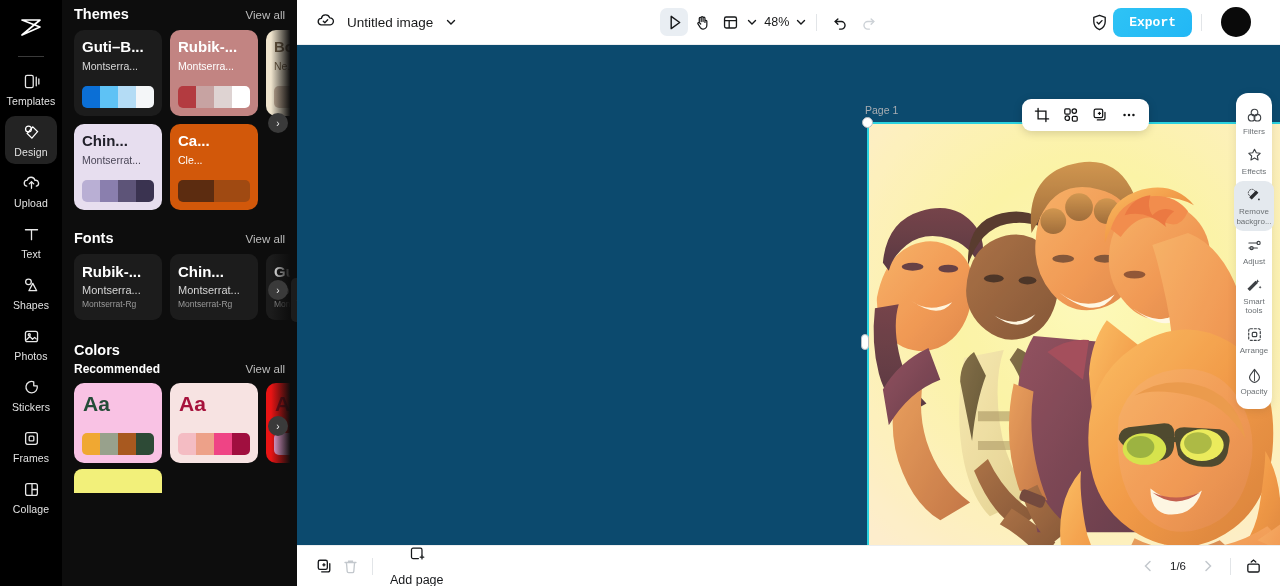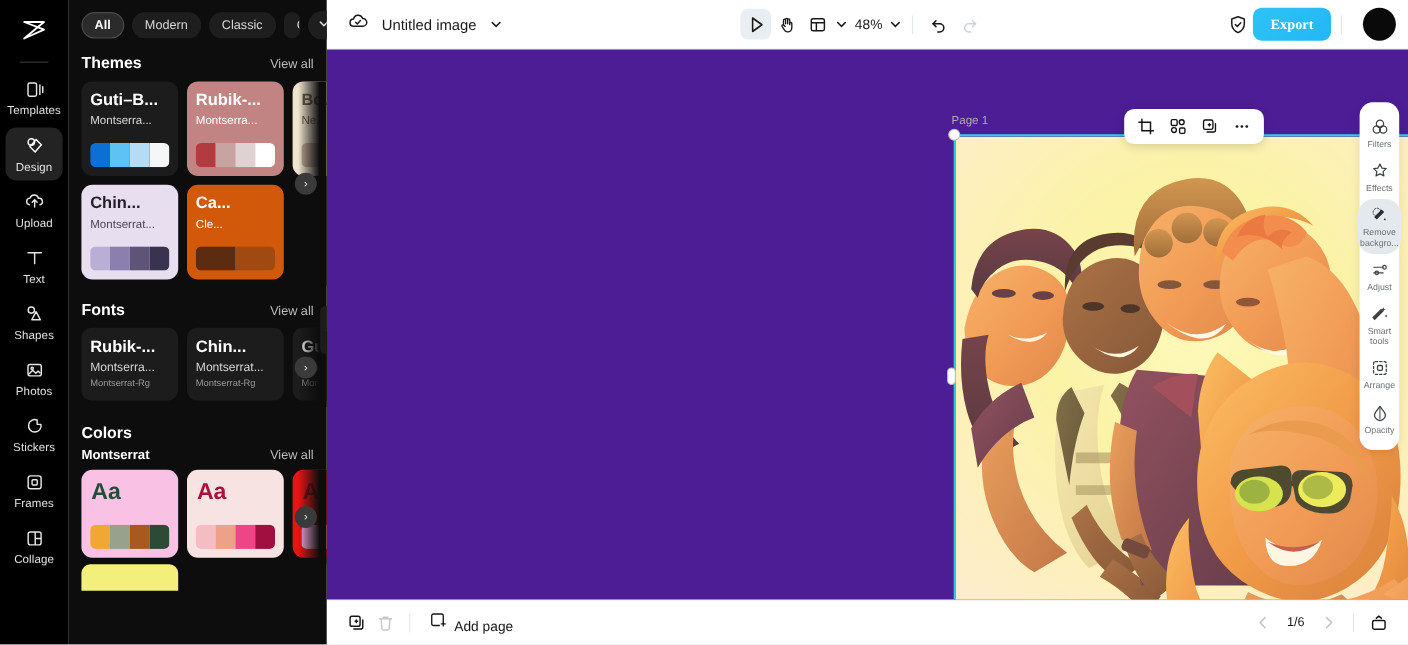--- a/index.html
+++ b/index.html
@@ -84,35 +84,35 @@
     position: absolute; right: -8px; top: 278px; width: 14px; height: 44px;
     background: #1c1c1c; border-radius: 5px; color: #9e9e9e; font-size: 9px;
     display: flex; align-items: center; justify-content: center; cursor: pointer; z-index: 6;
   }
 
   
   .main { flex: 1; height: 586px; display: flex; flex-direction: column; background: #fff; position: relative; }
 
   .topbar {
     height: 45px; flex: none; display: flex; align-items: center;
-    border-bottom: 1px solid #eceef0; background: #fff; padding: 0 11px 0 18px;
+    border-bottom: 1px solid #eceef0; background: #fff; padding: 0 29px 0 18px;
   }
   .doc-title { font-size: 13.5px; color: #18191a; margin-left: 11px; }
   .tb-btn { width: 28px; height: 28px; border-radius: 7px; display: flex; align-items: center; justify-content: center; cursor: pointer; color: #18191a; }
   .tb-btn.on { background: #e9eef3; }
   .zoomtxt { font-size: 12.5px; color: #18191a; margin: 0 2px 0 6px; }
   .vdiv { width: 1px; height: 17px; background: #e2e5e8; margin: 0 9px; }
   .export-btn {
     background: linear-gradient(135deg,#2ec3f5,#22b7f5); color: #fff; font-weight: bold;
     font-size: 13px; border-radius: 8px; padding: 7px 16px; cursor: pointer; border: none;
-    font-family: Liberation Serif, serif;
+    font-family: Liberation Mono, monospace;
   }
   .avatar { width: 30px; height: 30px; border-radius: 50%; background: #0a0a0a; margin-left: 10px; cursor: pointer; }
 
-  .canvas-area { flex: 1; position: relative; background: #4c1d95; overflow: hidden; }
+  .canvas-area { flex: 1; position: relative; background: #0c4a6e; overflow: hidden; }
 
   .page-label { position: absolute; left: 568px; top: 59px; font-size: 10.5px; color: #a9adb2; }
 
   .artboard {
     position: absolute; left: 570px; top: 77px; width: 437px; height: 441px;
     border: 2px solid #2ad2e0; overflow: hidden;
   }
   .photo { position: absolute; inset: 0; }
   .handle { position: absolute; width: 11px; height: 11px; border-radius: 50%; background: #fff; border: 1.4px solid #b9bdc2; z-index: 4; }
   .handle.tl { left: 565px; top: 72px; }
@@ -128,31 +128,31 @@
 
   .tool-rail {
     position: absolute; right: 8px; top: 48px; width: 36px;
     background: #fff; border-radius: 12px; box-shadow: 0 2px 10px rgba(0,0,0,.10);
     padding: 8px 0; display: flex; flex-direction: column; align-items: center; z-index: 10;
   }
   .tr-item {
     width: 40px; padding: 6px 0 5px; border-radius: 9px; display: flex;
     flex-direction: column; align-items: center; gap: 3px; cursor: pointer; color: #3d4145;
   }
-  .tr-item.active { background: #e4e9ee; border-radius: 15px; }
+  .tr-item.active { background: #e4e9ee; }
   .tr-item .lbl { font-size: 8px; color: #6c7175; text-align: center; line-height: 1.15; }
 
   
   .bottombar {
     height: 41px; flex: none; border-top: 1px solid #eceef0; background: #fff;
     display: flex; align-items: center; padding: 0 14px 0 14px;
   }
   .bb-btn { width: 26px; height: 26px; display: flex; align-items: center; justify-content: center; border-radius: 6px; cursor: pointer; color: #15171a; }
   .bb-btn.dim { color: #c3c8cd; }
-  .addpage { display: flex; align-items: flex-end; gap: 7px; cursor: pointer; margin-left: 8px; }
+  .addpage { display: flex; align-items: center; gap: 7px; cursor: pointer; margin-left: 8px; flex-direction: column; }
   .addpage .lbl { font-size: 12.5px; color: #15171a; }
   .pgnum { font-size: 11.5px; color: #15171a; margin: 0 9px; }
 </style>
 </head>
 <body>
 
 <div id="app">
 
   <div class="rail">
     <div class="rail-logo">
@@ -221,31 +221,20 @@
       <svg width="19" height="19" viewBox="0 0 22 22" fill="none" stroke="#e8e8e8" stroke-width="1.5">
           <rect x="4.2" y="4.2" width="13.6" height="13.6" rx="2.2"></rect>
           <path d="M11.6 4.2v13.6M11.6 11h6.2"></path>
         </svg>
       <span class="lbl">Collage</span>
     </div>
   </div>
 
   <div class="panel">
 
-    <div class="pills">
-      <div class="pill active">All</div>
-      <div class="pill">Modern</div>
-      <div class="pill">Classic</div>
-      <div class="pill clipped">Cool</div>
-      <div class="pill caret">
-        <svg width="11" height="11" viewBox="0 0 12 12" fill="none" stroke="#d9d9d9" stroke-width="1.5" stroke-linecap="round">
-            <path d="M2.5 4.5L6 8l3.5-3.5"></path>
-          </svg>
-      </div>
-    </div>
 
     <div class="sec-head">
       <span class="t">Themes</span>
       <span class="v">View all</span>
     </div>
 
     <div class="rowwrap">
       <div class="row" id="themes-row-1">
           <div class="card" style="background:#1c1c1c">
             <div class="ttl" style="color:#ffffff">Guti–B...</div>
@@ -324,21 +313,21 @@
           </div>
         </div>
       <div class="fade-r"></div>
       <div class="arrow-next">›</div>
     </div>
 
     <div class="sec-head" style="padding-top:16px;padding-bottom:2px">
       <span class="t">Colors</span>
     </div>
     <div class="sec-head" style="padding-top:2px;padding-bottom:7px">
-      <span class="sub-head">Montserrat</span>
+      <span class="sub-head">Recommended</span>
       <span class="v">View all</span>
     </div>
     <div class="rowwrap">
       <div class="row" id="colors-row">
           <div class="ccard" style="background:#f9c2e4">
             <div class="aa" style="color:#244c38">Aa</div>
             <div class="sw">
               <i style="background:#f0a832"></i>
               <i style="background:#98a18c"></i>
               <i style="background:#a8591f"></i>

